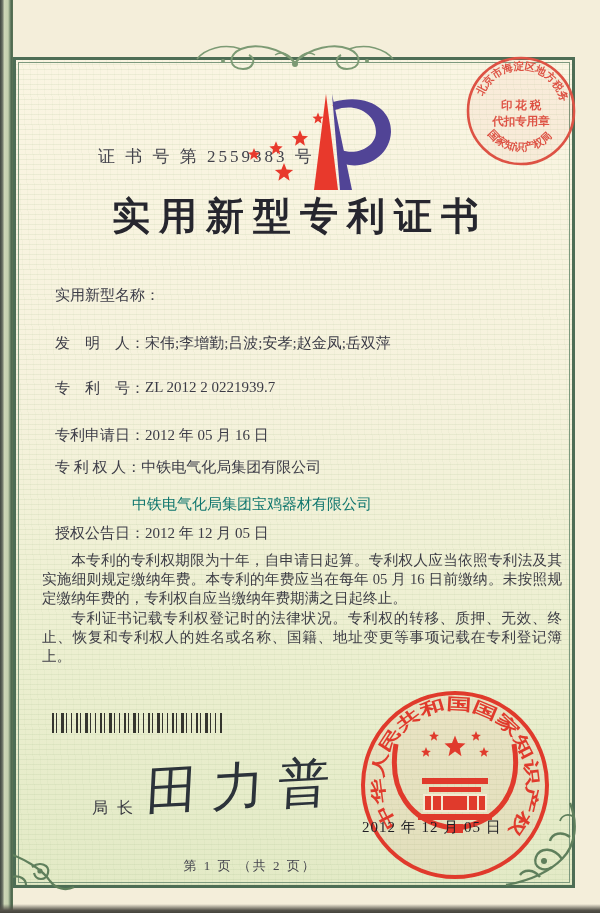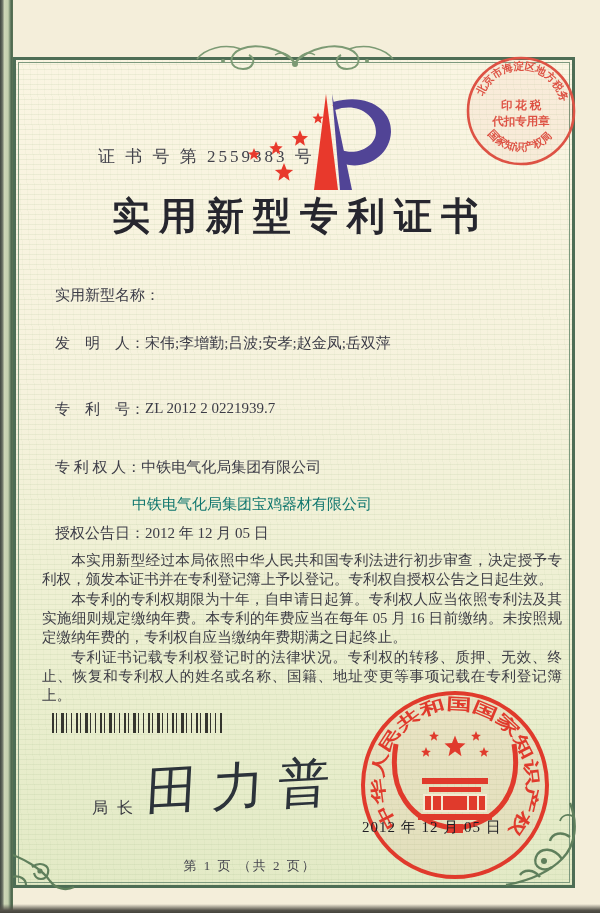--- a/index.html
+++ b/index.html
@@ -139,39 +139,42 @@
 
     <div class="field" style="top:286px">
       <span class="lbl">实用新型名称：</span>
     </div>
 
     <div class="field" style="top:334px">
       <span class="lbl">发　明　人：</span>
       <span class="val">宋伟;李增勤;吕波;安孝;赵金凤;岳双萍</span>
     </div>
 
-    <div class="field" style="top:400px">
+    <div class="field" style="top:379px">
       <span class="lbl">专　利　号：</span>
       <span class="val">ZL 2012 2 0221939.7</span>
     </div>
 
+    <div class="field" style="top:426px">
+      <span class="lbl">专利申请日：</span>
+      <span class="val">2012 年 05 月 16 日</span>
+    </div>
 
     <div class="field" style="top:458px">
       <span class="lbl">专 利 权 人：</span>
       <span class="val">中铁电气化局集团有限公司</span>
     </div>
     <div class="cont-line" style="top:495px">中铁电气化局集团宝鸡器材有限公司</div>
 
     <div class="field" style="top:524px">
       <span class="lbl">授权公告日：</span>
       <span class="val">2012 年 12 月 05 日</span>
     </div>
 
     <div class="paras">
-      <p>本实用新型经过本局依照中华人民共和国专利法进行初步审查，决定授予专利权，颁发本证书并在专利登记簿上予以登记。专利权自授权公告之日起生效。</p>
       <p>本专利的专利权期限为十年，自申请日起算。专利权人应当依照专利法及其实施细则规定缴纳年费。本专利的年费应当在每年 05 月 16 日前缴纳。未按照规定缴纳年费的，专利权自应当缴纳年费期满之日起终止。</p>
       <p>专利证书记载专利权登记时的法律状况。专利权的转移、质押、无效、终止、恢复和专利权人的姓名或名称、国籍、地址变更等事项记载在专利登记簿上。</p>
     </div>
 
     <div class="barcode"></div>
 
     <div class="juzhang">局长</div>
     <div class="signature">田力普</div>
 
     <svg class="seal-main" width="206" height="206" viewBox="0 0 206 206">

